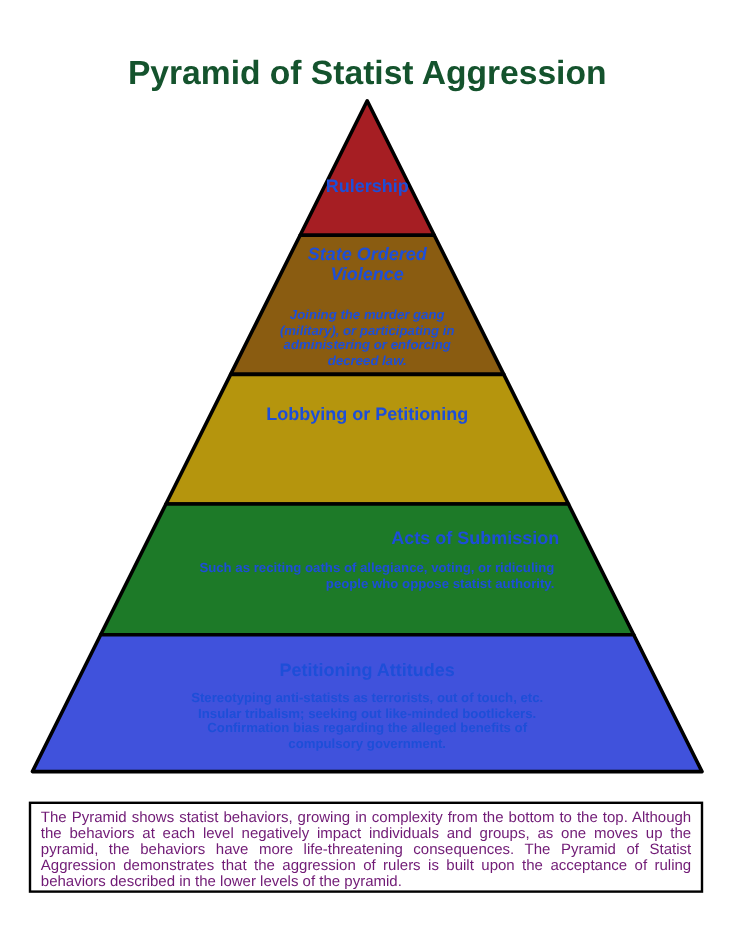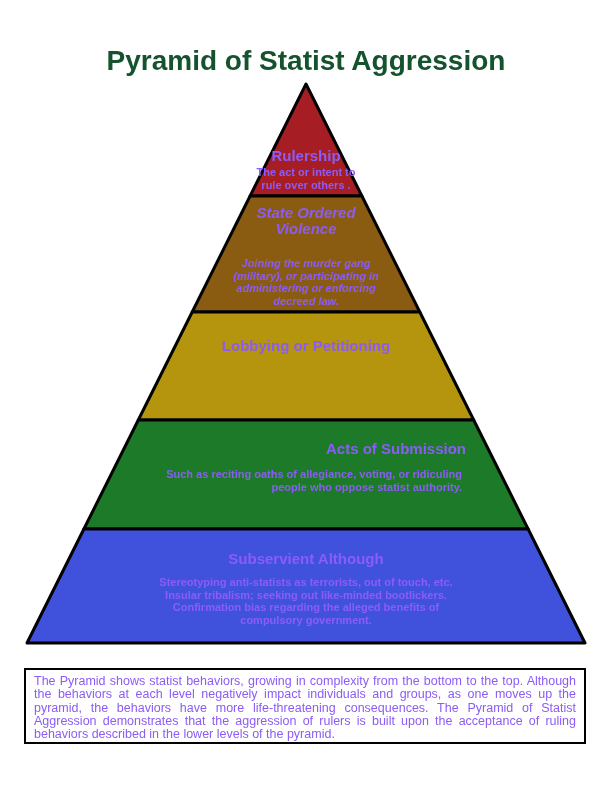--- a/index.html
+++ b/index.html
@@ -27,21 +27,21 @@
     letter-spacing: 0px;
   }
   .pyramid-svg {
     position: absolute;
     top: 0;
     left: 0;
   }
   .level-text {
     position: absolute;
     text-align: center;
-    color: #8b5cf6;
+    color: #1d4ed8;
     font-weight: bold;
   }
   .lvl-heading {
     font-size: 15px;
     line-height: 16px;
     margin: 0 auto;
   }
   .lvl-desc {
     font-size: 11px;
     line-height: 12.5px;
@@ -63,60 +63,59 @@
     position: absolute;
     left: 24px;
     top: 668px;
     width: 562px;
     height: 76px;
     box-sizing: border-box;
     border: 2px solid #000000;
     padding: 5px 8px 4px 8px;
     font-size: 12.5px;
     line-height: 13.3px;
-    color: #8b5cf6;
+    color: #701a75;
     text-align: justify;
   }
 </style>
 </head>
 <body>
 
 <div class="page">
 
   <h1 class="page-title">Pyramid of Statist Aggression</h1>
 
   <svg class="pyramid-svg" width="612" height="700" viewBox="0 0 612 700">
     <polygon points="306,84 361.9,196 250.1,196" stroke="#000000" stroke-width="3" stroke-linejoin="round" fill="#a61e23"></polygon>
     <polygon points="250.1,196 361.9,196 419.8,312 192.2,312" stroke="#000000" stroke-width="3" stroke-linejoin="round" fill="#8a5c11"></polygon>
     <polygon points="192.2,312 419.8,312 473.7,420 138.3,420" stroke="#000000" stroke-width="3" stroke-linejoin="round" fill="#b5950d"></polygon>
     <polygon points="138.3,420 473.7,420 528.1,529 83.9,529" stroke="#000000" stroke-width="3" stroke-linejoin="round" fill="#1d7a28"></polygon>
     <polygon points="83.9,529 528.1,529 585,643 27,643" stroke="#000000" stroke-width="3" stroke-linejoin="round" fill="#4052dc"></polygon>
   </svg>
 
   <div class="level-text lt-0">
     <div class="lvl-heading">Rulership</div>
-    <div class="lvl-desc">The act or intent to rule over others .</div>
   </div>
 
   <div class="level-text lt-1">
     <div class="lvl-heading">State Ordered Violence</div>
     <div class="lvl-desc">Joining the murder gang (military), or participating in administering or enforcing decreed law.</div>
   </div>
 
   <div class="level-text lt-2">
     <div class="lvl-heading">Lobbying or Petitioning</div>
   </div>
 
   <div class="level-text lt-3">
     <div class="lvl-heading">Acts of Submission</div>
     <div class="lvl-desc">Such as reciting oaths of allegiance, voting, or ridiculing people who oppose statist authority.</div>
   </div>
 
   <div class="level-text lt-4">
-    <div class="lvl-heading">Subservient Although</div>
+    <div class="lvl-heading">Petitioning Attitudes</div>
     <div class="lvl-desc">Stereotyping anti-statists as terrorists, out of touch, etc. Insular tribalism; seeking out like-minded bootlickers. Confirmation bias regarding the alleged benefits of compulsory government.</div>
   </div>
 
   <div class="footer-box">
     <span>The Pyramid shows statist behaviors, growing in complexity from the bottom to the top. Although the behaviors at each level negatively impact individuals and groups, as one moves up the pyramid, the behaviors have more life-threatening consequences. The Pyramid of Statist Aggression demonstrates that the aggression of rulers is built upon the acceptance of ruling behaviors described in the lower levels of the pyramid.</span>
   </div>
 
 </div>
 
 </body></html>

